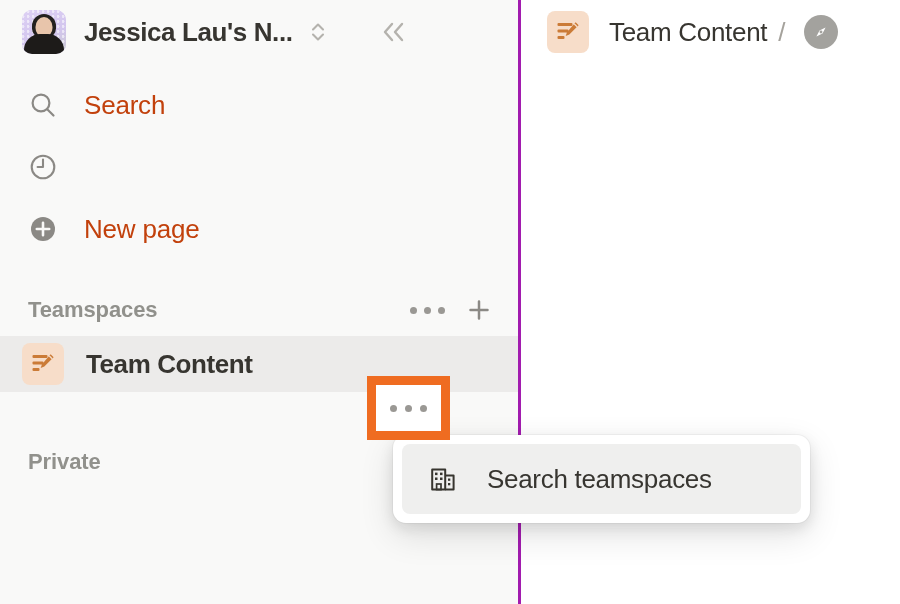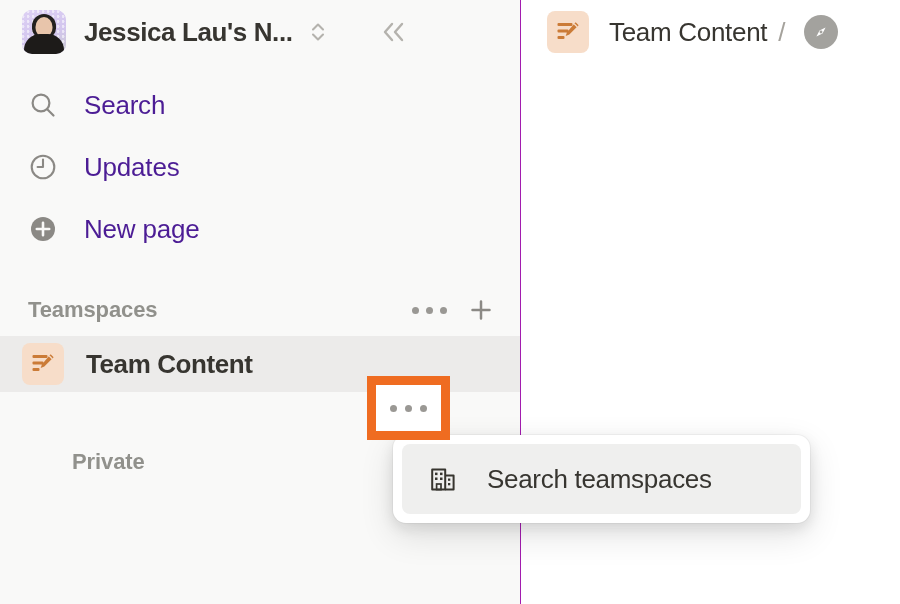--- a/index.html
+++ b/index.html
@@ -22,21 +22,21 @@
     height: 604px;
     display: flex;
   }
 
   
   .sidebar {
     position: relative;
     width: 521px;
     height: 604px;
     background: #f9f9f8;
-    border-right: 1px solid #a21caf;
+    border-right: 3px solid #a21caf;
     flex: 0 0 521px;
   }
 
   
   .ws-row {
     display: flex;
     align-items: center;
     height: 64px;
     padding-left: 22px;
     padding-right: 18px;
@@ -120,21 +120,21 @@
     padding-left: 26px;
   }
   .nav-icon {
     width: 34px; height: 34px;
     flex: 0 0 34px;
     display: flex; align-items: center; justify-content: center;
   }
   .nav-label {
     margin-left: 24px;
     font-size: 26px;
-    color: #4c1d95;
+    color: #c2410c;
     letter-spacing: -0.2px;
     white-space: nowrap;
   }
 
   
   .section-head {
     position: relative;
     display: flex;
     align-items: center;
     height: 52px;
@@ -326,21 +326,20 @@
         <span class="nav-label">Search</span>
       </div>
 
       <div class="nav-item">
         <span class="nav-icon">
           <svg width="32" height="32" viewBox="0 0 32 32">
             <circle cx="16" cy="16" r="11.3" fill="none" stroke="#8b8985" stroke-width="2.1"></circle>
             <path d="M16 8.5 L16 16 L10.6 16" fill="none" stroke="#8b8985" stroke-width="2.1" stroke-linecap="round" stroke-linejoin="round"></path>
           </svg>
         </span>
-        <span class="nav-label">Updates</span>
       </div>
 
 
       <div class="nav-item">
         <span class="nav-icon">
           <svg width="32" height="32" viewBox="0 0 32 32">
             <circle cx="16" cy="16" r="12" fill="#8b8985"></circle>
             <path d="M16 9.8 L16 22.2 M9.8 16 L22.2 16" stroke="#f9f9f8" stroke-width="2.6" stroke-linecap="round"></path>
           </svg>
         </span>
@@ -371,21 +370,21 @@
           <rect x="4.5" y="6" width="15" height="3.1" rx="1.0" fill="#cb7b37"></rect>
           <rect x="4.5" y="12.5" width="11" height="3.1" rx="1.0" fill="#cb7b37"></rect>
           <rect x="4.5" y="19" width="7" height="3.1" rx="1.0" fill="#cb7b37"></rect>
           <path d="M22.6 5.3 L25.6 8.3 L16.3 17.6 L12.7 18.9 L14.0 15.3 Z" fill="#cb7b37"></path>
           <path d="M21.1 6.8 L24.1 9.8" stroke="#f7ddc9" stroke-width="1.25"></path>
         </svg>
       </span>
       <span class="page-label">Team Content</span>
     </div>
 
-    <div class="section-head" style="margin-top:44px;margin-left:44px;">
+    <div class="section-head" style="margin-top:44px;">
       <span class="section-title">Private</span>
       <span class="section-actions">
         <span class="plus-btn">
           <svg width="30" height="30" viewBox="0 0 30 30">
             <path d="M15 6.5 L15 23.5 M6.5 15 L23.5 15" stroke="#8b8985" stroke-width="2.5" stroke-linecap="round"></path>
           </svg>
         </span>
       </span>
     </div>
 

